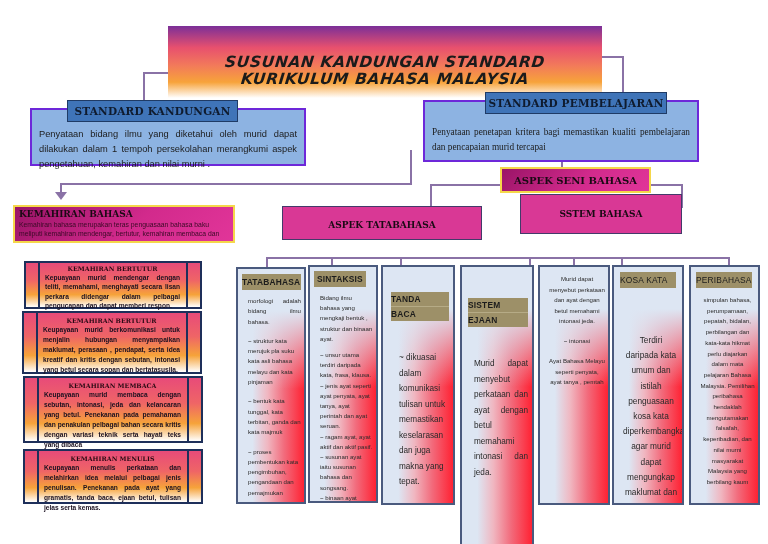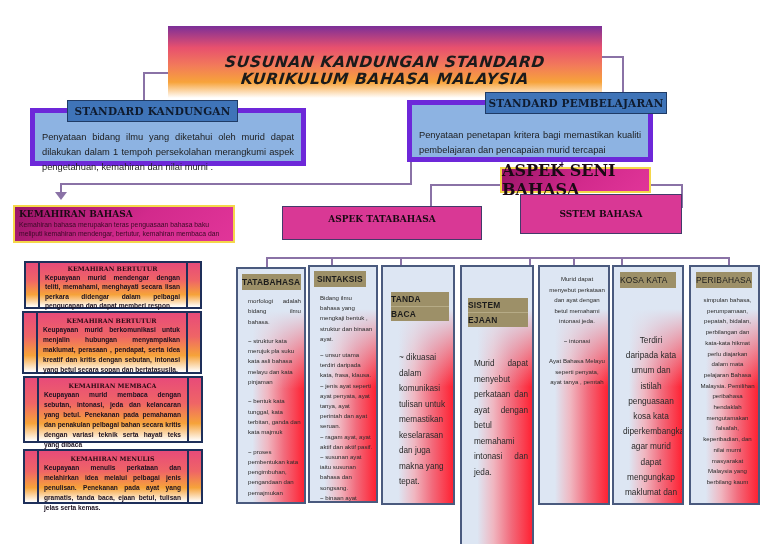--- a/index.html
+++ b/index.html
@@ -16,21 +16,21 @@
     background: linear-gradient(to bottom, #7b2f98 0%, #e8506e 30%, #f27a5a 55%, #f7a33a 78%, #ffffff 100%);
     text-align: center; padding-top: 28px;
   }
   .title-banner .t {
     font-family: "DejaVu Sans", sans-serif; font-style: italic; font-weight: bold;
     font-size: 15.5px; letter-spacing: 0.6px; line-height: 17px; color: #1b1b1b;
     transform: skewX(-6deg);
   }
 
   
-  .std-box { background: #8db3e2; border: 5px solid #6d28d9; }
+  .std-box { background: #8db3e2; border: 2px solid #6d28d9; }
   .std-head {
     background: #3f74b8; border: 1.5px solid #1f3b66; color: #0f1b2e;
     font-family: "DejaVu Serif", serif; font-weight: bold; font-size: 10.5px;
     display: flex; align-items: center; justify-content: center; letter-spacing: 0.2px;
   }
   .std-text { font-size: 9.3px; line-height: 15px; text-align: justify; color: #1c1c1c; }
 
   
   .mag {
     background: linear-gradient(135deg, #9a1467 0%, #d22a8c 55%, #e13599 100%);
@@ -113,26 +113,26 @@
 <div class="abs title-banner">
   <div class="t">SUSUNAN KANDUNGAN STANDARD</div>
   <div class="t">KURIKULUM BAHASA MALAYSIA</div>
 </div>
 
 <div class="abs std-box" style="left:30px; top:108px; width:276px; height:58px;">
   <div class="std-text" style="position:absolute; left:7px; top:17px; right:7px;">Penyataan bidang ilmu yang diketahui oleh murid dapat dilakukan dalam 1 tempoh persekolahan merangkumi aspek pengetahuan, kemahiran dan nilai murni .</div>
 </div>
 <div class="abs std-head" style="left:67px; top:100px; width:171px; height:22px;">STANDARD KANDUNGAN</div>
 
-<div class="abs std-box" style="left:407px; top:100px; width:246px; height:62px;">
+<div class="abs std-box" style="left:423px; top:100px; width:276px; height:62px;font-family:Liberation Serif, serif;">
   <div class="std-text" style="position:absolute; left:7px; top:23px; right:7px;">Penyataan penetapan kritera bagi memastikan kualiti pembelajaran dan pencapaian murid tercapai</div>
 </div>
 <div class="abs std-head" style="left:485px; top:92px; width:182px; height:22px;">STANDARD PEMBELAJARAN</div>
 
-<div class="abs mag" style="left:500px; top:167px; width:151px; height:26px; font-size:16px;">ASPEK SENI BAHASA</div>
+<div class="abs mag" style="left:500px; top:167px; width:151px; height:26px; font-size:10px;">ASPEK SENI BAHASA</div>
 
 <div class="abs mag" style="left:13px; top:205px; width:222px; height:38px; flex-direction:column; justify-content:flex-start; align-items:flex-start; padding:2px 4px;">
   <div style="text-align:center; font-size:9px; margin-bottom:1px;">KEMAHIRAN BAHASA</div>
   <div style="font-family:'Liberation Sans',sans-serif; font-weight:normal; font-size:6.8px; line-height:9px; color:#3a0a26; height:20px; overflow:hidden;">Kemahiran bahasa merupakan teras penguasaan bahasa baku meliputi kemahiran mendengar, bertutur, kemahiran membaca dan menulis</div>
 </div>
 
 <div class="abs skill-card" style="left:24px; top:261px; width:178px; height:48px;">
   <div class="strip l"></div>
   <div class="body">
     <div class="h">KEMAHIRAN BERTUTUR</div>
@@ -158,21 +158,21 @@
 </div>
 <div class="abs skill-card" style="left:23px; top:449px; width:180px; height:55px;">
   <div class="strip l"></div>
   <div class="body" style="padding-top:4px;">
     <div class="h">KEMAHIRAN MENULIS</div>
     <div class="p" style="line-height:10px;">Keupayaan menulis perkataan dan melahirkan idea melalui pelbagai jenis penulisan. Penekanan pada ayat yang gramatis, tanda baca, ejaan betul, tulisan jelas serta kemas.</div>
   </div>
   <div class="strip r"></div>
 </div>
 
-<div class="abs mag-flat" style="left:282px; top:206px; width:200px; height:34px; align-items:flex-start; padding-top:7px;">ASPEK TATABAHASA</div>
+<div class="abs mag-flat" style="left:282px; top:206px; width:200px; height:34px; align-items:flex-start; padding-top:13px;">ASPEK TATABAHASA</div>
 <div class="abs mag-flat" style="left:520px; top:194px; width:162px; height:40px;">SSTEM BAHASA</div>
 
 <div class="abs col" style="left:236px; top:267px; width:70px; height:237px;">
   <div class="col-fade"></div>
   <div class="col-inner">
     <div class="tag" style="margin:5px 3px 0 4px; padding:3px 0;">TATABAHASA</div>
     <div class="ctext" style="padding:6px 3px 0 4px;">
       <p style="text-align:justify;">morfologi adalah bidang ilmu bahasa.</p>
       <div class="gap"></div>
       <p>~ struktur kata merujuk pla suku kata asli bahasa melayu dan kata pinjaman</p>

